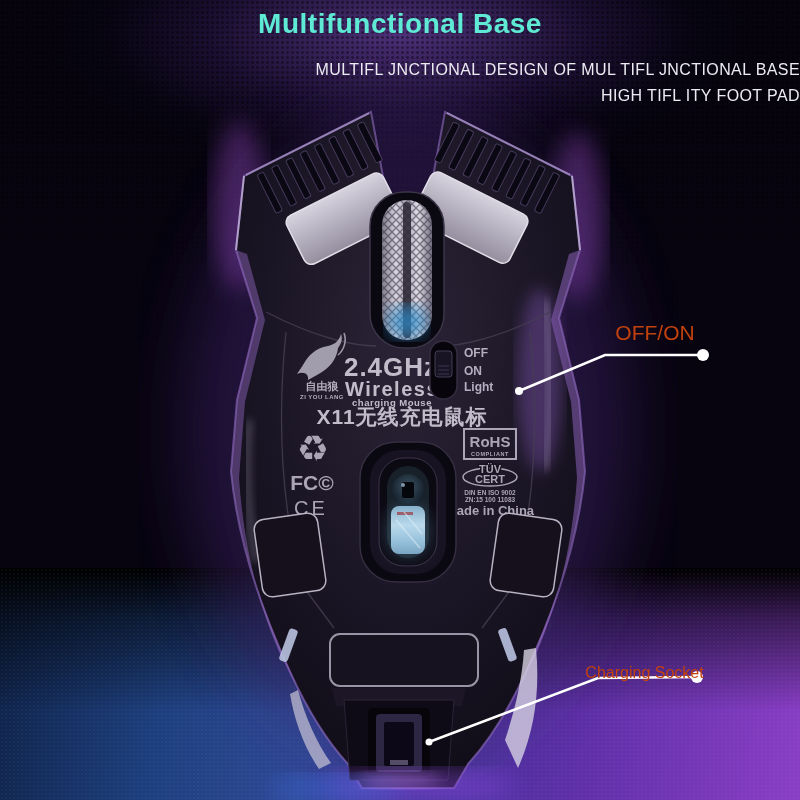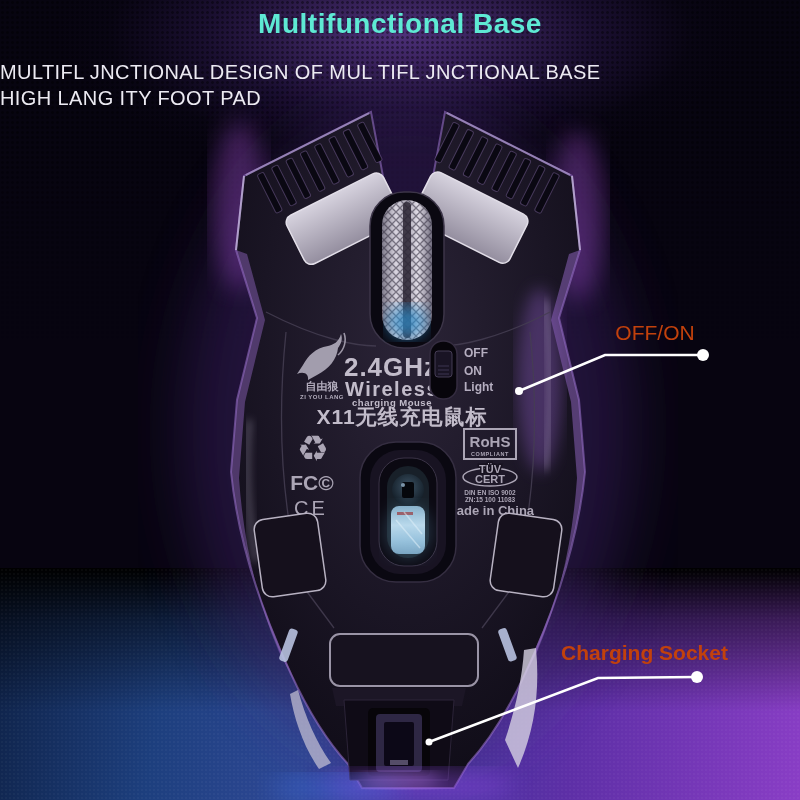--- a/index.html
+++ b/index.html
@@ -17,27 +17,27 @@
   .bg-bottom{position:absolute;left:0;top:568px;width:800px;height:232px;
     background:
       linear-gradient(180deg, #000 0%, rgba(0,0,0,.55) 22%, rgba(0,0,0,0) 62%),
       linear-gradient(100deg, #0e2146 0%, #1d3f7e 22%, #2f4896 40%, #43359b 55%, #5d2fa6 72%, #8a3ec6 100%);}
   .bg-bottom::after{content:"";position:absolute;inset:0;
     background-image:radial-gradient(circle, rgba(255,255,255,.05) 1px, transparent 1.5px);
     background-size:4px 4px;opacity:.6;}
   
   .title{position:absolute;left:0;top:8px;width:100%;text-align:center;
     color:#5eead4;font-size:28px;font-weight:bold;letter-spacing:.5px;}
-  .sub{position:absolute;left:0;width:100%;text-align:left;color:#eceaf2;
-    font-size:20px;letter-spacing:.4px;}
+  .sub{position:absolute;left:0;width:100%;text-align:right;color:#eceaf2;
+    font-size:16px;letter-spacing:.4px;}
   .sub1{top:61px;} .sub2{top:87px;}
   
   .ann{position:absolute;color:#c2410c;text-align:center;}
   .ann-power{left:590px;top:321px;width:130px;font-size:21px;}
-  .ann-charge{left:552px;top:641px;width:185px;font-size:21px;font-weight:bold;}
+  .ann-charge{left:552px;top:664px;width:185px;font-size:16px;}
   .scene{position:absolute;left:0;top:0;}
   svg text{font-family:"Liberation Sans",sans-serif;}
 </style>
 </head>
 <body>
 
 <div class="stage">
   <div class="bg-top"></div>
   <div class="bg-bottom"></div>
 
@@ -255,17 +255,17 @@
     </g>
     <g stroke="#ffffff" fill="#ffffff">
       <polyline points="429,742 598,678 697,677" fill="none" stroke-width="2.5"></polyline>
       <circle cx="429" cy="742" r="3.5" stroke="none"></circle>
       <circle cx="697" cy="677" r="6" stroke="none"></circle>
     </g>
   </svg>
 
   <div class="title">Multifunctional Base</div>
   <div class="sub sub1">MULTIFL JNCTIONAL DESIGN OF MUL TIFL JNCTIONAL BASE</div>
-  <div class="sub sub2">HIGH LANG ITY FOOT PAD</div>
+  <div class="sub sub2">HIGH TIFL ITY FOOT PAD</div>
 
   <div class="ann ann-power">OFF/ON</div>
   <div class="ann ann-charge">Charging Socket</div>
 </div>
 
 </body></html>

